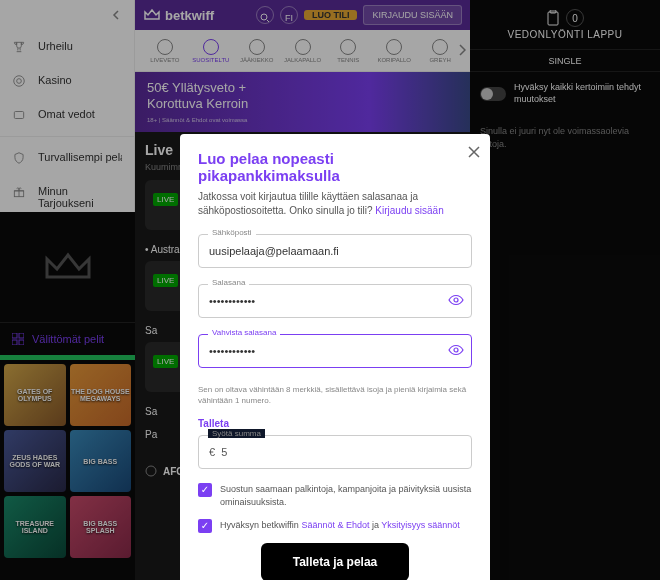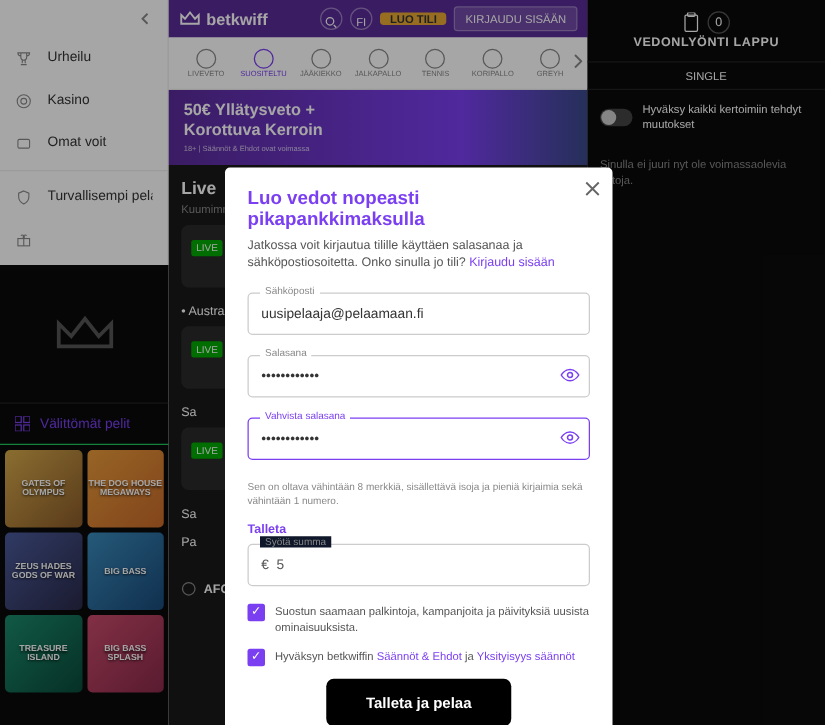--- a/index.html
+++ b/index.html
@@ -3,50 +3,50 @@
 <meta charset="utf-8">
 <style>
 *{margin:0;padding:0;box-sizing:border-box;font-family:Arial,sans-serif}
 body{width:660px;height:580px;overflow:hidden;background:#1a1a1a;position:relative}
 .sidebar{position:absolute;left:0;top:0;width:135px;height:580px;background:#fff;border-right:1px solid #eee}
 .sidebar-back{height:30px;display:flex;align-items:center;justify-content:flex-end;padding-right:12px;color:#888}
 .sidebar-item{display:flex;align-items:flex-start;padding:10px 12px;font-size:11px;color:#333;gap:12px}
 .sidebar-item svg{width:14px;height:14px;flex-shrink:0}
 .sidebar-dark{position:absolute;left:0;top:212px;width:135px;height:368px;background:#0a0a0a}
 .sidebar-logo{height:110px;display:flex;align-items:center;justify-content:center}
-.sidebar-quick{display:flex;align-items:center;gap:8px;padding:10px 12px;color:#7b3ff2;font-size:11px;border-top:1px solid #222;border-bottom:1px solid #22c55e}
+.sidebar-quick{display:flex;align-items:center;gap:8px;padding:10px 12px;color:#7b3ff2;font-size:11px;border-top:1px solid #222;border-bottom:5px solid #22c55e}
 .game-grid{display:grid;grid-template-columns:1fr 1fr;gap:4px;padding:4px}
 .game-tile{height:62px;border-radius:4px;display:flex;align-items:center;justify-content:center;font-size:7px;color:#fff;text-align:center;font-weight:bold;text-shadow:0 1px 2px rgba(0,0,0,0.8);overflow:hidden}
 .main{position:absolute;left:135px;top:0;width:335px;height:580px;background:#fff}
 .header{height:30px;background:#5a2b99;display:flex;align-items:center;padding:0 8px;gap:6px}
 .logo{display:flex;align-items:center;gap:4px;color:#fff;font-size:13px;font-weight:bold}
 .header-spacer{flex:1}
 .header-icon{width:18px;height:18px;border:1px solid rgba(255,255,255,0.4);border-radius:50%;display:flex;align-items:flex-end;justify-content:center;color:#fff;font-size:9px}
 .btn-create{background:#e8a933;color:#333;font-size:9px;padding:0 8px;border-radius:3px;font-weight:bold}
 .btn-login{background:rgba(255,255,255,0.15);color:#fff;font-size:9px;padding:4px 8px;border-radius:3px;border:1px solid rgba(255,255,255,0.3)}
 .sports-nav{height:42px;background:#fff;display:flex;align-items:center;padding:0 8px;gap:2px;border-bottom:1px solid #eee;position:relative}
 .sport-item{flex:1;display:flex;flex-direction:column;align-items:center;gap:2px;font-size:6px;color:#888;text-align:center}
 .sport-item.active{color:#7b3ff2}
 .sport-icon{width:16px;height:16px;border:1px solid currentColor;border-radius:50%}
 .nav-arrow{position:absolute;right:4px;color:#888}
 .promo{height:60px;background:linear-gradient(90deg,#5a2b99 0%,#7b3ff2 70%,#3a4a8a 100%);padding:8px 12px;color:#fff;position:relative;overflow:hidden}
-.promo-title{font-size:13px;font-weight:bold;line-height:1.2}
+.promo-title{font-size:13px;font-weight:normal;line-height:1.2}
 .promo-small{font-size:6px;opacity:0.7;margin-top:6px}
 .content{background:#1a1a1a;height:448px;padding:10px;color:#fff;overflow:hidden}
 .content-title{font-size:14px;font-weight:bold}
 .content-sub{font-size:9px;color:#888;margin:4px 0 8px}
 .event-card{background:#2a2a2a;border-radius:6px;padding:8px;margin-bottom:8px;height:50px}
 .live-badge{display:inline-block;background:#0a0;color:#fff;font-size:8px;padding:2px 4px;border-radius:2px}
 .section-row{display:flex;align-items:center;gap:6px;padding:6px 0;font-size:10px}
 .markets-btn{background:#5a3a7a;color:#c9a9e9;font-size:9px;padding:4px 10px;border-radius:3px;margin-left:auto}
 .betslip{position:absolute;left:470px;top:0;width:190px;height:580px;background:#0a0a0a;color:#fff}
 .betslip-header{height:50px;display:flex;flex-direction:column;align-items:center;justify-content:center;gap:2px;border-bottom:1px solid #222}
 .betslip-count{display:flex;align-items:center;gap:6px}
 .betslip-count-badge{width:18px;height:18px;border:1px solid #555;border-radius:9px;display:flex;align-items:center;justify-content:center;font-size:10px}
-.betslip-title{font-size:10px;font-weight:bold;letter-spacing:0.5px}
+.betslip-title{font-size:10px;font-weight:normal;letter-spacing:0.5px}
 .betslip-tabs{height:22px;display:flex;align-items:center;justify-content:center;font-size:9px;border-bottom:1px solid #222}
 .betslip-toggle{display:flex;align-items:center;gap:8px;padding:10px;font-size:9px;line-height:1.3}
 .toggle{width:26px;height:14px;background:#444;border-radius:7px;position:relative;flex-shrink:0}
 .toggle::after{content:'';position:absolute;left:1px;top:1px;width:12px;height:12px;background:#ccc;border-radius:50%}
 .betslip-empty{padding:10px;font-size:9px;color:#888;line-height:1.4}
 .modal-overlay{position:absolute;left:0;top:0;width:660px;height:580px;background:rgba(0,0,0,0.35);z-index:100}
 .modal{position:absolute;left:180px;top:134px;width:310px;background:#fff;border-radius:4px;padding:16px 18px;z-index:101}
 .modal-close{position:absolute;right:10px;top:10px;color:#666;font-size:16px;cursor:pointer}
 .modal-title{color:#7b3ff2;font-size:15px;font-weight:bold;margin-bottom:6px}
 .modal-sub{font-size:10px;color:#555;line-height:1.4;margin-bottom:16px}
@@ -86,34 +86,35 @@
     <svg viewBox="0 0 24 24">
         <circle cx="12" cy="12" r="9" fill="none" stroke="#888" stroke-width="1.5"></circle>
         <circle cx="12" cy="12" r="4" fill="none" stroke="#888" stroke-width="1.5"></circle>
       </svg>
     <span>Kasino</span>
   </div>
   <div class="sidebar-item">
     <svg viewBox="0 0 24 24">
         <rect x="4" y="6" width="16" height="12" rx="2" fill="none" stroke="#888" stroke-width="1.5"></rect>
       </svg>
-    <span>Omat voit</span>
+    <span>Omat vedot</span>
   </div>
   <div style="height:1px;background:#eee;margin:4px 0"></div>
   <div class="sidebar-item">
     <svg viewBox="0 0 24 24">
         <path fill="none" stroke="#888" stroke-width="1.5" d="M12 3l7 3v5c0 5-3 8-7 10-4-2-7-5-7-10V6l7-3z"></path>
       </svg>
     <span style="white-space:nowrap;overflow:hidden">Turvallisempi pelaaminen</span>
   </div>
   <div class="sidebar-item">
     <svg viewBox="0 0 24 24">
         <rect x="4" y="10" width="16" height="10" fill="none" stroke="#888" stroke-width="1.5"></rect>
         <path fill="none" stroke="#888" stroke-width="1.5" d="M4 10h16M12 10v10M8 6a2 2 0 114 4M16 6a2 2 0 10-4 4"></path>
       </svg>
+    <span>Minun Tarjoukseni</span>
   </div>
   <div class="sidebar-item">
     <svg viewBox="0 0 24 24">
         <circle cx="12" cy="12" r="9" fill="none" stroke="#888" stroke-width="1.5"></circle>
         <path fill="none" stroke="#888" stroke-width="1.5" d="M9 9a3 3 0 115 2c-1 1-2 1-2 3m0 3v0"></path>
       </svg>
     <span>Apua</span>
   </div>
 </div>
 
@@ -264,21 +265,21 @@
   <div class="betslip-empty">Sinulla ei juuri nyt ole voimassaolevia vetoja.</div>
 </div>
 
 <div class="modal-overlay"></div>
 <div class="modal">
   <div class="modal-close">
     <svg width="12" height="12" viewBox="0 0 12 12">
         <path stroke="#666" stroke-width="1.5" d="M1 1l10 10M11 1L1 11"></path>
       </svg>
   </div>
-  <div class="modal-title">Luo vedot nopeasti pikapankkimaksulla</div>
+  <div class="modal-title">Luo pelaa nopeasti pikapankkimaksulla</div>
   <div class="modal-sub">
     <span>Jatkossa voit kirjautua tilille käyttäen salasanaa ja sähköpostiosoitetta.</span>
     <span>Onko sinulla jo tili?</span>
     <a>Kirjaudu sisään</a>
   </div>
   <div class="field">
     <div class="field-label">Sähköposti</div>
     <input class="field-input" value="uusipelaaja@pelaamaan.fi" style="">
   </div>
   <div class="field">

